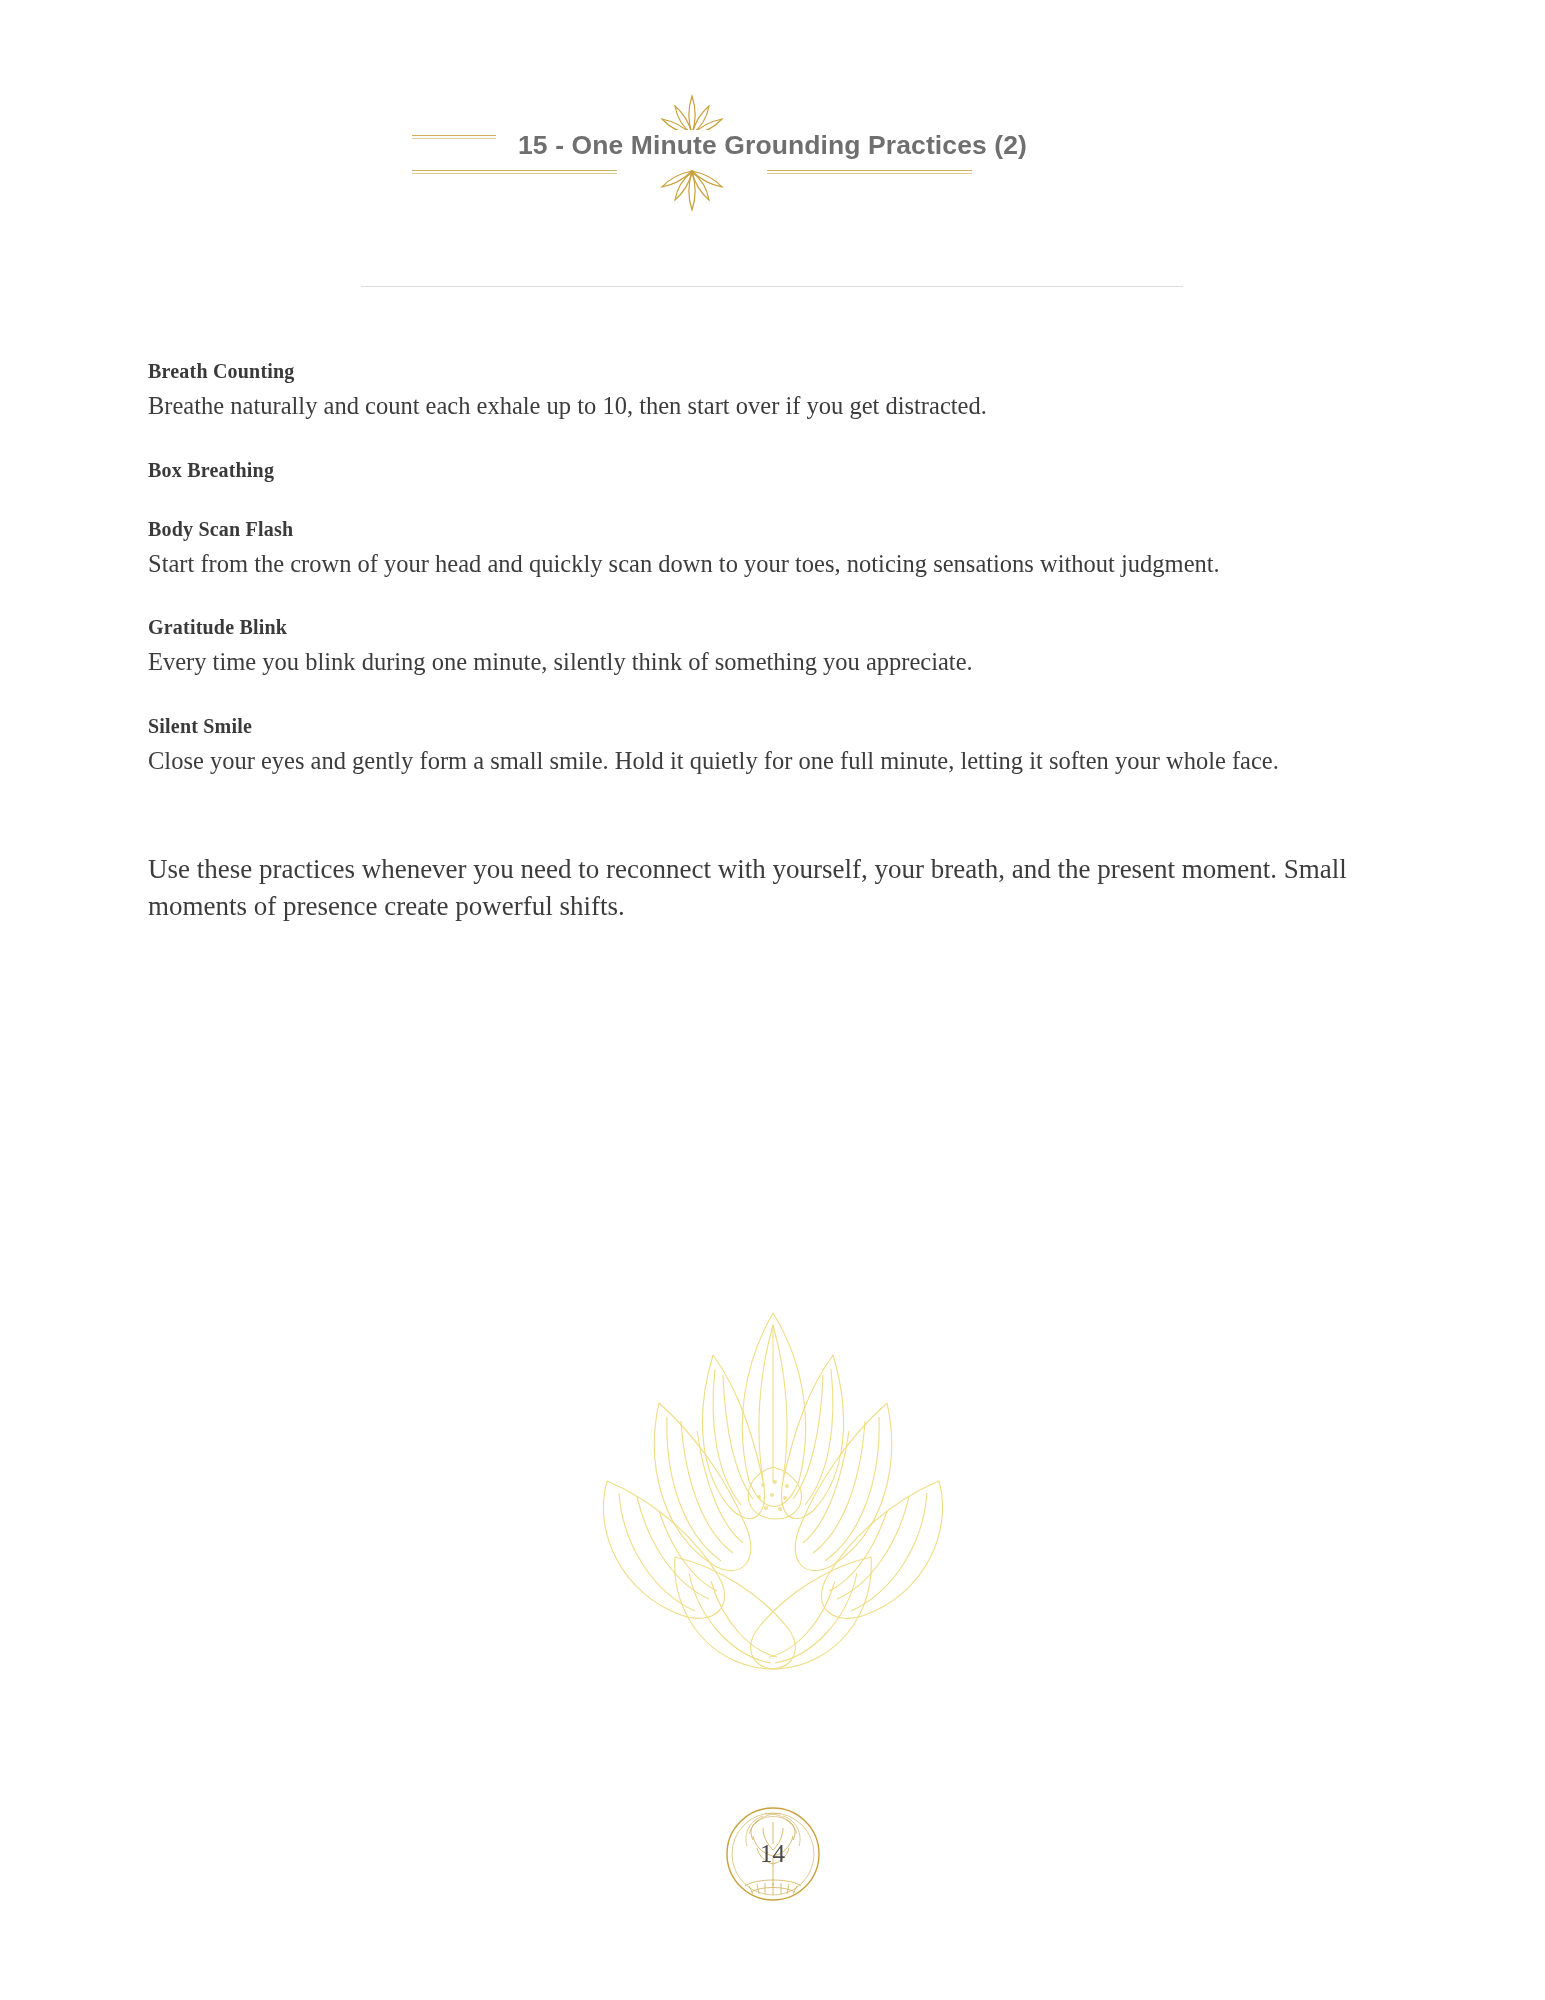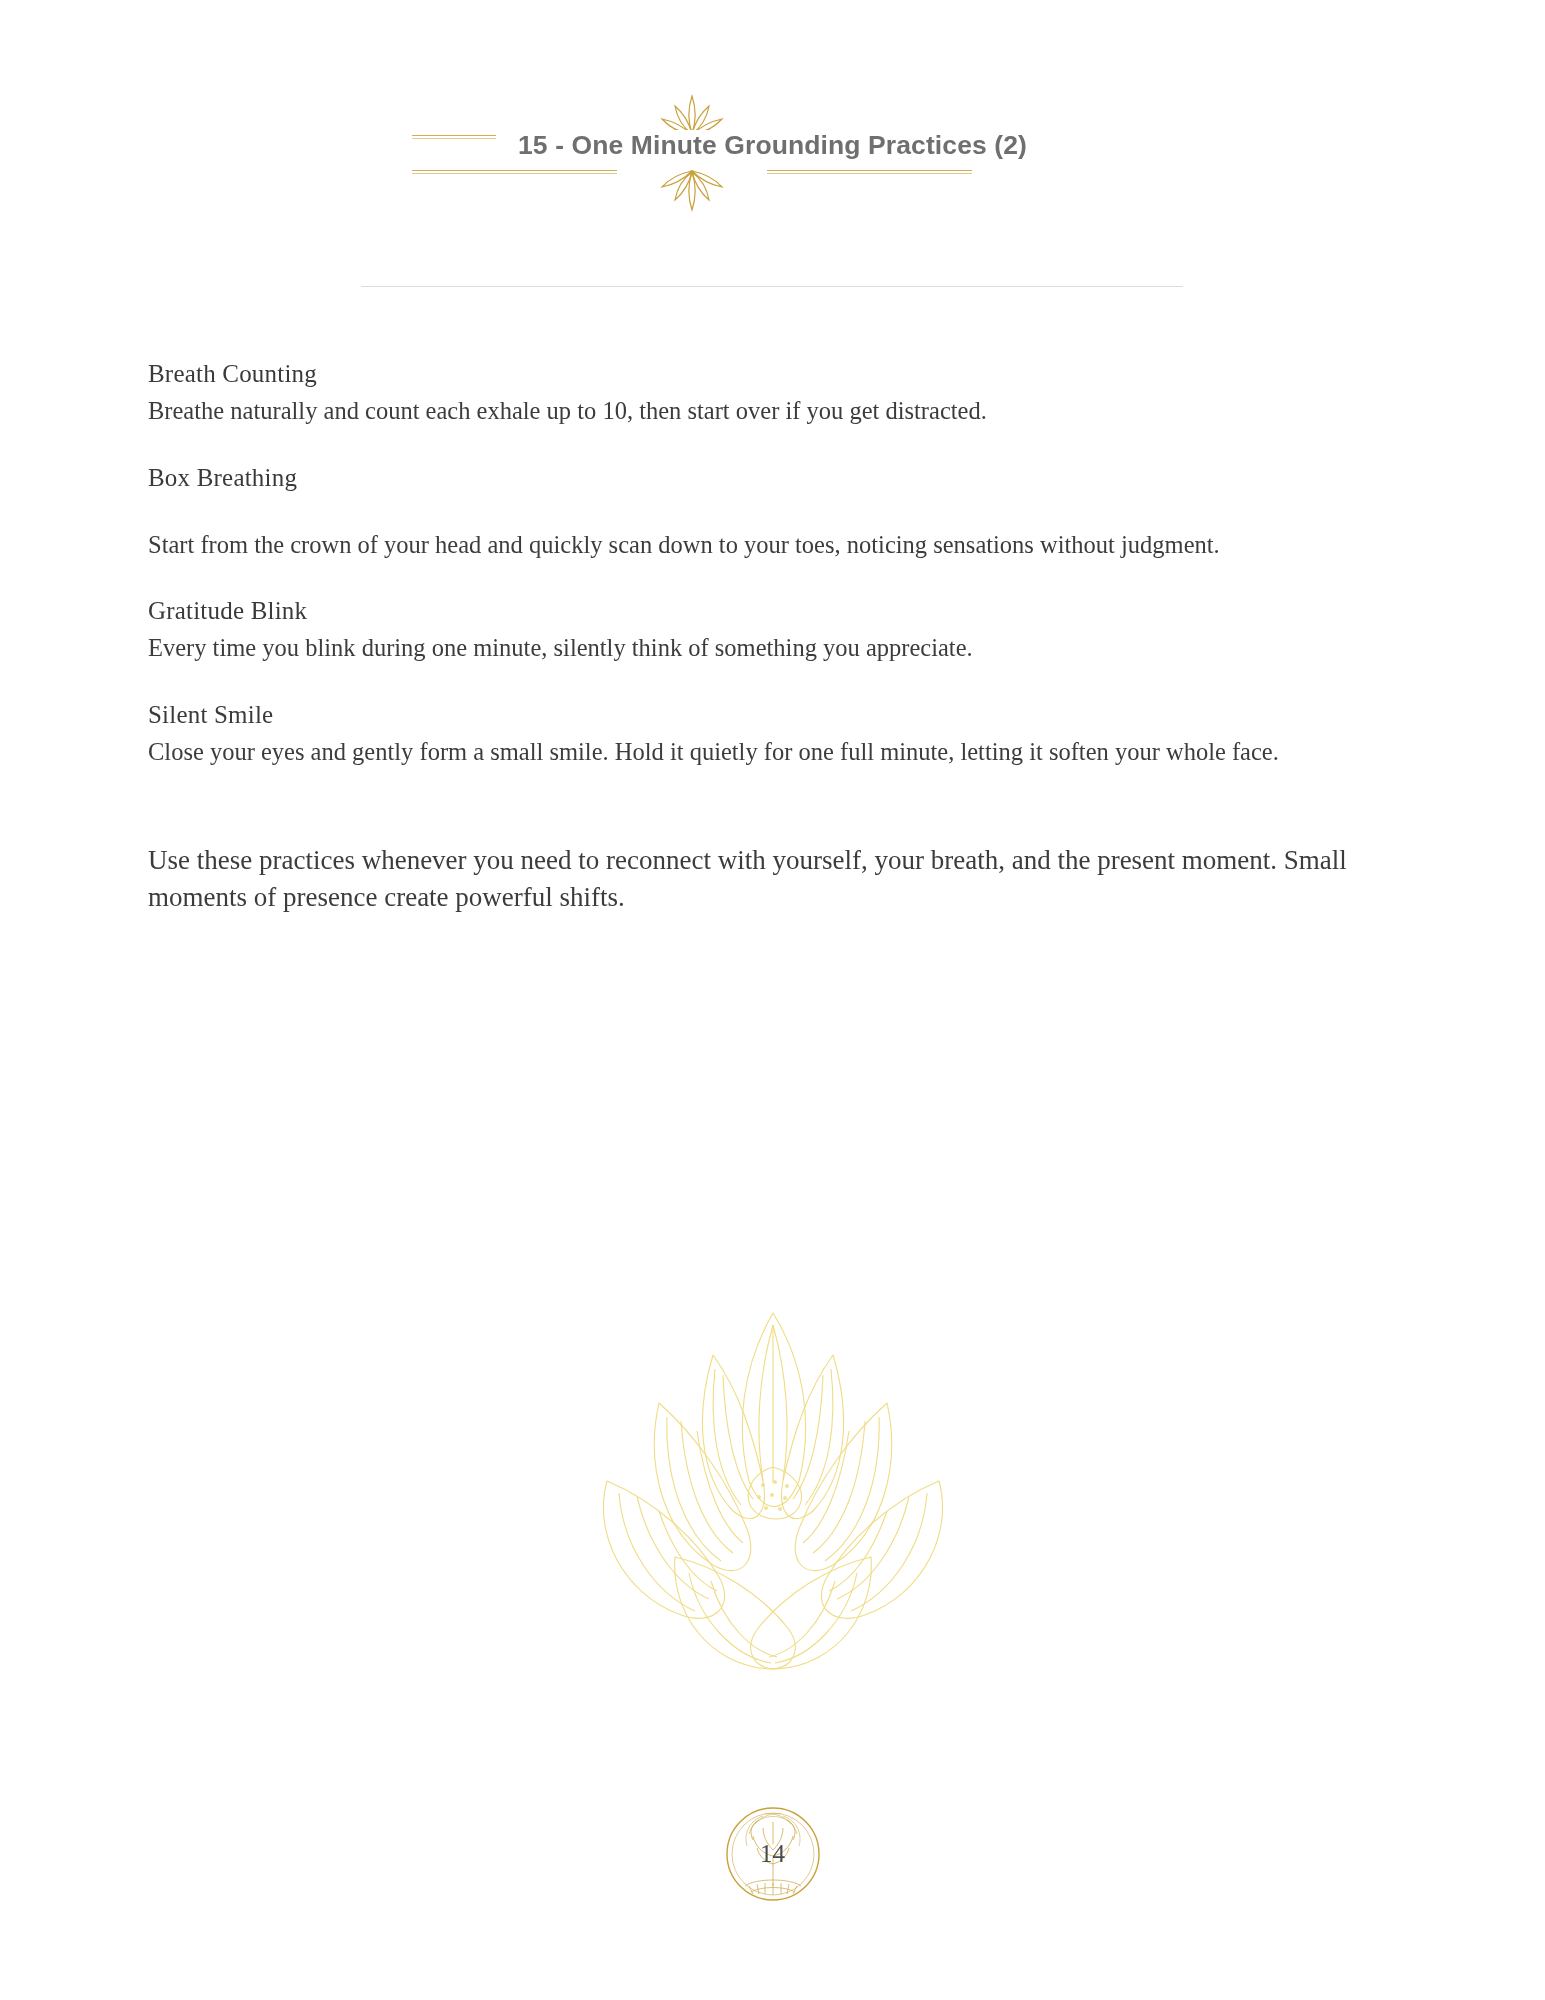--- a/index.html
+++ b/index.html
@@ -104,22 +104,22 @@
     top: 360px;
     left: 148px;
     width: 1240px;
   }
 
   .block {
     margin-bottom: 36px;
   }
   .block-title {
     font-family: "Liberation Serif", serif;
-    font-weight: normal;
-    font-size: 25px;
+    font-weight: bold;
+    font-size: 20px;
     color: #3a3a3a;
     margin-bottom: 6px;
     letter-spacing: 0.2px;
   }
   .block-text {
     font-size: 24.5px;
     line-height: 1.37;
     color: #3c3c3c;
     max-width: 1215px;
   }
@@ -231,20 +231,21 @@
     <div class="block">
       <div class="block-title">Breath Counting</div>
       <div class="block-text">Breathe naturally and count each exhale up to 10, then start over if you get distracted.</div>
     </div>
 
     <div class="block">
       <div class="block-title">Box Breathing</div>
     </div>
 
     <div class="block">
+      <div class="block-title">Body Scan Flash</div>
       <div class="block-text">Start from the crown of your head and quickly scan down to your toes, noticing sensations without judgment.</div>
     </div>
 
     <div class="block">
       <div class="block-title">Gratitude Blink</div>
       <div class="block-text">Every time you blink during one minute, silently think of something you appreciate.</div>
     </div>
 
     <div class="block">
       <div class="block-title">Silent Smile</div>

